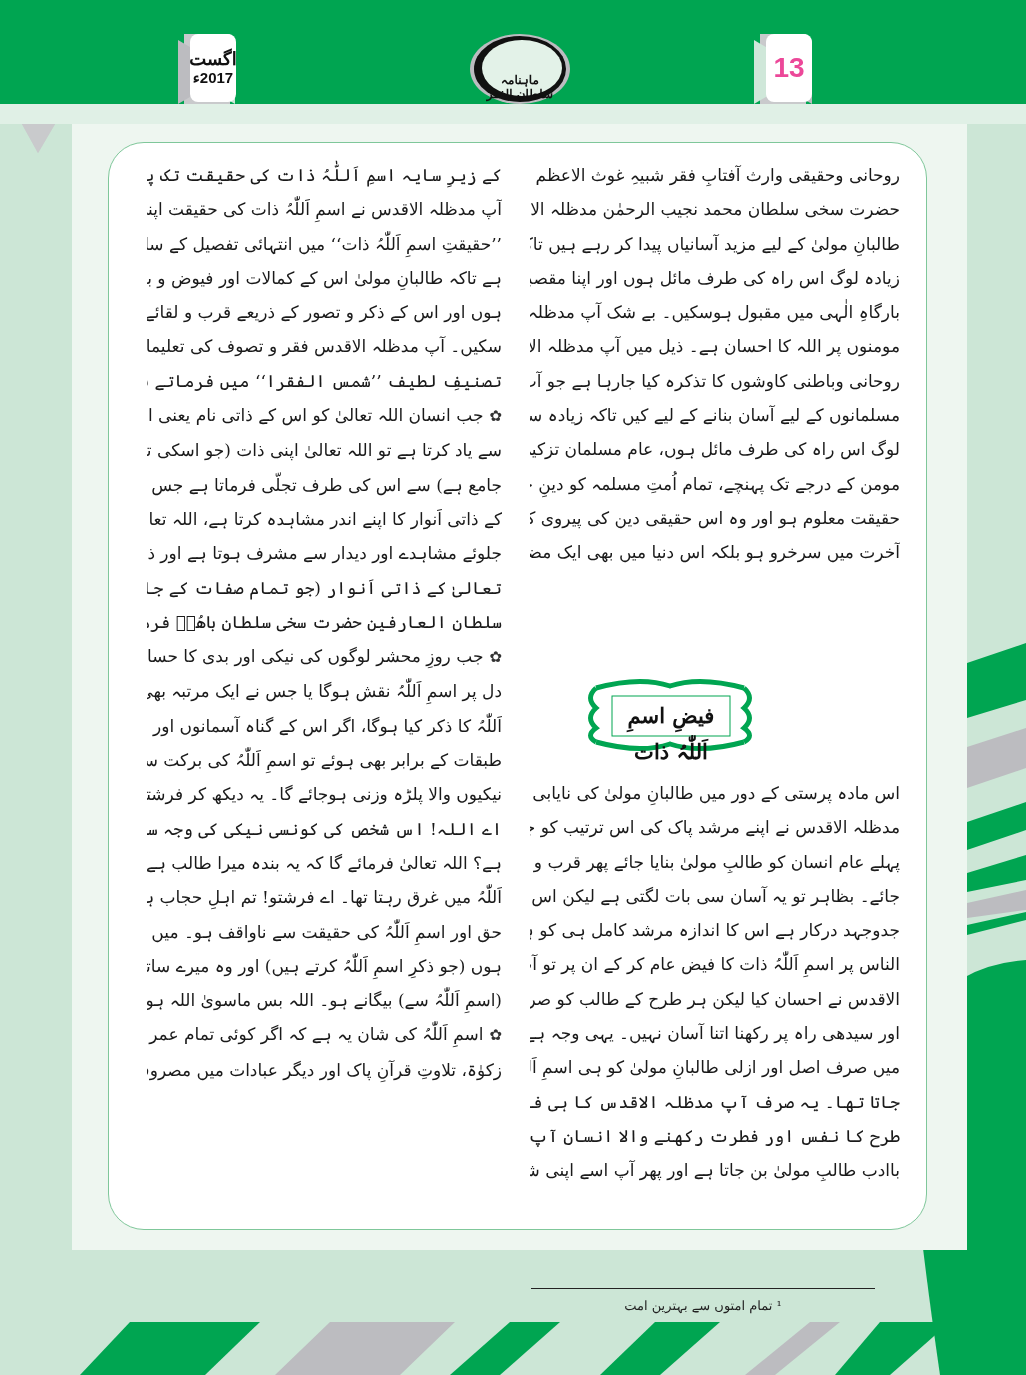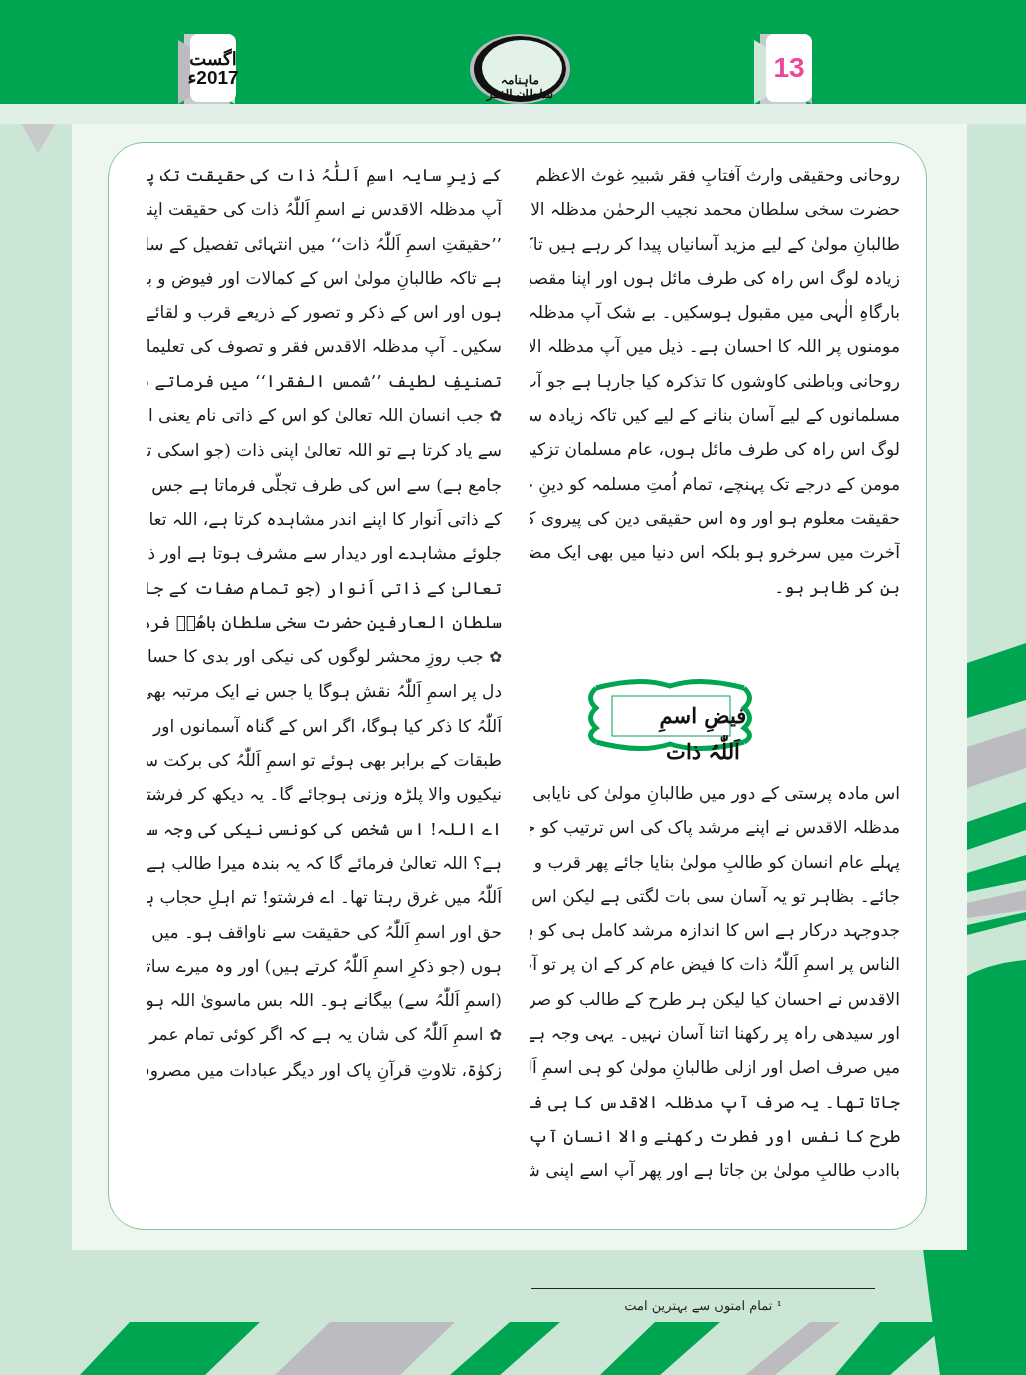--- a/index.html
+++ b/index.html
@@ -11,24 +11,24 @@
   .card { position:absolute; left:108px; top:142px; width:817px; height:1086px; background:#fff; border:1px solid #7fc79a; border-radius:36px; }
   .col { position:absolute; direction:rtl; text-align:justify; text-align-last:right; font-family:"DejaVu Serif", serif; font-size:17px; color:#1a1a1a; line-height:34.3px; }
   .col-right { left:530px; top:158px; width:370px; }
   .col-left { left:147px; top:158px; width:355px; }
   .line { display:block; white-space:nowrap; overflow:hidden; }
   .bullet { color:#333; font-size:15px; margin-left:6px; }
   .tag-badge { position:absolute; top:34px; width:46px; height:68px; background:#fff; border-radius:8px; display:flex; align-items:center; justify-content:center; flex-direction:column; }
   .date-badge { left:190px; }
   .page-badge { left:766px; }
   .month { font-family:"DejaVu Serif", serif; font-weight:bold; font-size:18px; color:#111; direction:rtl; line-height:20px; }
-  .year { font-family:"Liberation Sans", sans-serif; font-weight:bold; font-size:19px; color:#111; line-height:18px; }
+  .year { font-family:"Liberation Sans", sans-serif; font-weight:bold; font-size:15px; color:#111; line-height:18px; }
   .page-num { font-family:"Liberation Sans", sans-serif; font-weight:bold; font-size:28px; color:#ec4899; }
   .logo-text { position:absolute; left:482px; top:73px; width:76px; text-align:center; font-family:"DejaVu Serif", serif; font-size:12px; color:#111; direction:rtl; font-weight:bold; }
-  .heading-text { position:absolute; left:644px; top:698px; width:118px; height:40px; text-align:center; font-family:"DejaVu Serif", serif; font-weight:bold; font-size:21px; direction:rtl; color:#111; line-height:36px; }
+  .heading-text { position:absolute; left:612px; top:698px; width:118px; height:40px; text-align:center; font-family:"DejaVu Serif", serif; font-weight:bold; font-size:21px; direction:rtl; color:#111; line-height:36px; }
   .footnote-rule { position:absolute; left:531px; top:1288px; width:344px; height:1px; background:#222; }
   .footnote { position:absolute; left:531px; top:1298px; width:344px; text-align:center; direction:rtl; font-family:"DejaVu Serif", serif; font-size:13px; color:#222; }
 </style>
 </head>
 <body>
 
 <div class="header-band"></div>
 <div class="sub-band"></div>
 
 <svg class="deco" viewBox="0 0 1026 1375">
@@ -106,21 +106,20 @@
       <span class="line"><span>طالبانِ مولیٰ کے لیے مزید آسانیاں پیدا کر رہے ہیں تاکہ زیادہ سے</span></span>
       <span class="line"><span>زیادہ لوگ اس راہ کی طرف مائل ہوں اور اپنا مقصدِ حیات پا کر</span></span>
       <span class="line"><span>بارگاہِ الٰہی میں مقبول ہوسکیں۔ بے شک آپ مدظلہ الاقدس کا وجود</span></span>
       <span class="line"><span>مومنوں پر اللہ کا احسان ہے۔ ذیل میں آپ مدظلہ الاقدس کی ان</span></span>
       <span class="line"><span>روحانی وباطنی کاوشوں کا تذکرہ کیا جارہا ہے جو آپ نے راہِ فقر کو عام</span></span>
       <span class="line"><span>مسلمانوں کے لیے آسان بنانے کے لیے کیں تاکہ زیادہ سے زیادہ</span></span>
       <span class="line"><span>لوگ اس راہ کی طرف مائل ہوں، عام مسلمان تزکیہ نفس کے بعد</span></span>
       <span class="line"><span>مومن کے درجے تک پہنچے، تمام اُمتِ مسلمہ کو دینِ حنیف کی</span></span>
       <span class="line"><span>حقیقت معلوم ہو اور وہ اس حقیقی دین کی پیروی کر کے نہ صرف</span></span>
       <span class="line"><span>آخرت میں سرخرو ہو بلکہ اس دنیا میں بھی ایک مضبوط قوم اور خیر الامم¹</span></span>
-      <span class="line"><span>بن کر ظاہر ہو۔</span></span>
     </div>
 </div>
 <div class="col col-right" style="top:776px;">
   <div id="rc-after">
       <span class="line"><span>اس مادہ پرستی کے دور میں طالبانِ مولیٰ کی نایابی کے باعث آپ</span></span>
       <span class="line"><span>مدظلہ الاقدس نے اپنے مرشد پاک کی اس ترتیب کو جاری کیا ہے کہ</span></span>
       <span class="line"><span>پہلے عام انسان کو طالبِ مولیٰ بنایا جائے پھر قرب و دیدارِ الٰہی عطا کیا</span></span>
       <span class="line"><span>جائے۔ بظاہر تو یہ آسان سی بات لگتی ہے لیکن اس کے لیے کس قدر</span></span>
       <span class="line"><span>جدوجہد درکار ہے اس کا اندازہ مرشد کامل ہی کو ہوسکتا ہے۔ عوام</span></span>
       <span class="line"><span>الناس پر اسمِ اَللّٰہُ ذات کا فیض عام کر کے ان پر تو آپ مدظلہ</span></span>

